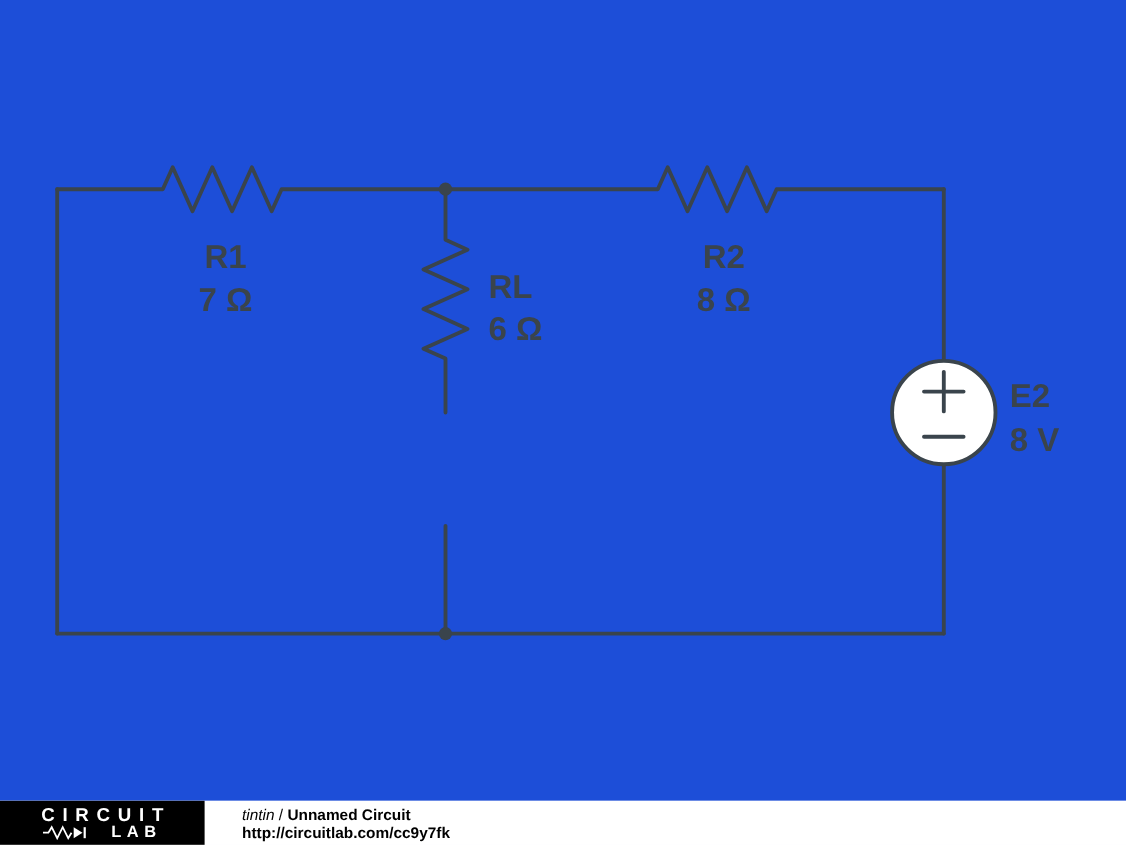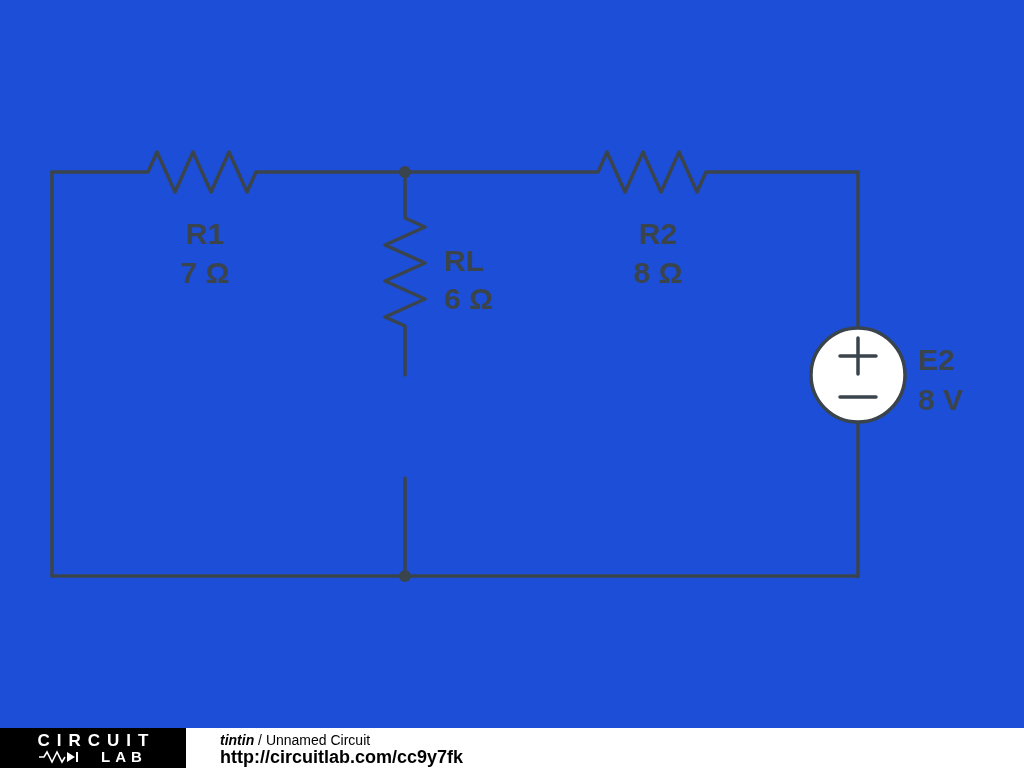--- a/index.html
+++ b/index.html
@@ -66,25 +66,25 @@
     flex-direction: column;
     justify-content: center;
     padding-left: 34px;
     gap: 1px;
   }
   .footer-line1 {
     font-size: 14px;
     color: #000000;
     line-height: 16px;
   }
-  .footer-line1 .author { font-weight: bold; font-style: italic; }
+  .footer-line1 .author { font-weight: normal; font-style: italic; }
   .footer-line1 .sep { font-weight: normal; }
-  .footer-line1 .title { font-weight: normal; }
+  .footer-line1 .title { font-weight: bold; }
   .footer-line2 {
-    font-size: 18px;
+    font-size: 14px;
     font-weight: bold;
     color: #000000;
     line-height: 16px;
   }
 </style>
 </head>
 <body>
 
 <div class="canvas">
   <svg width="1024" height="728" viewBox="0 0 1024 728">

